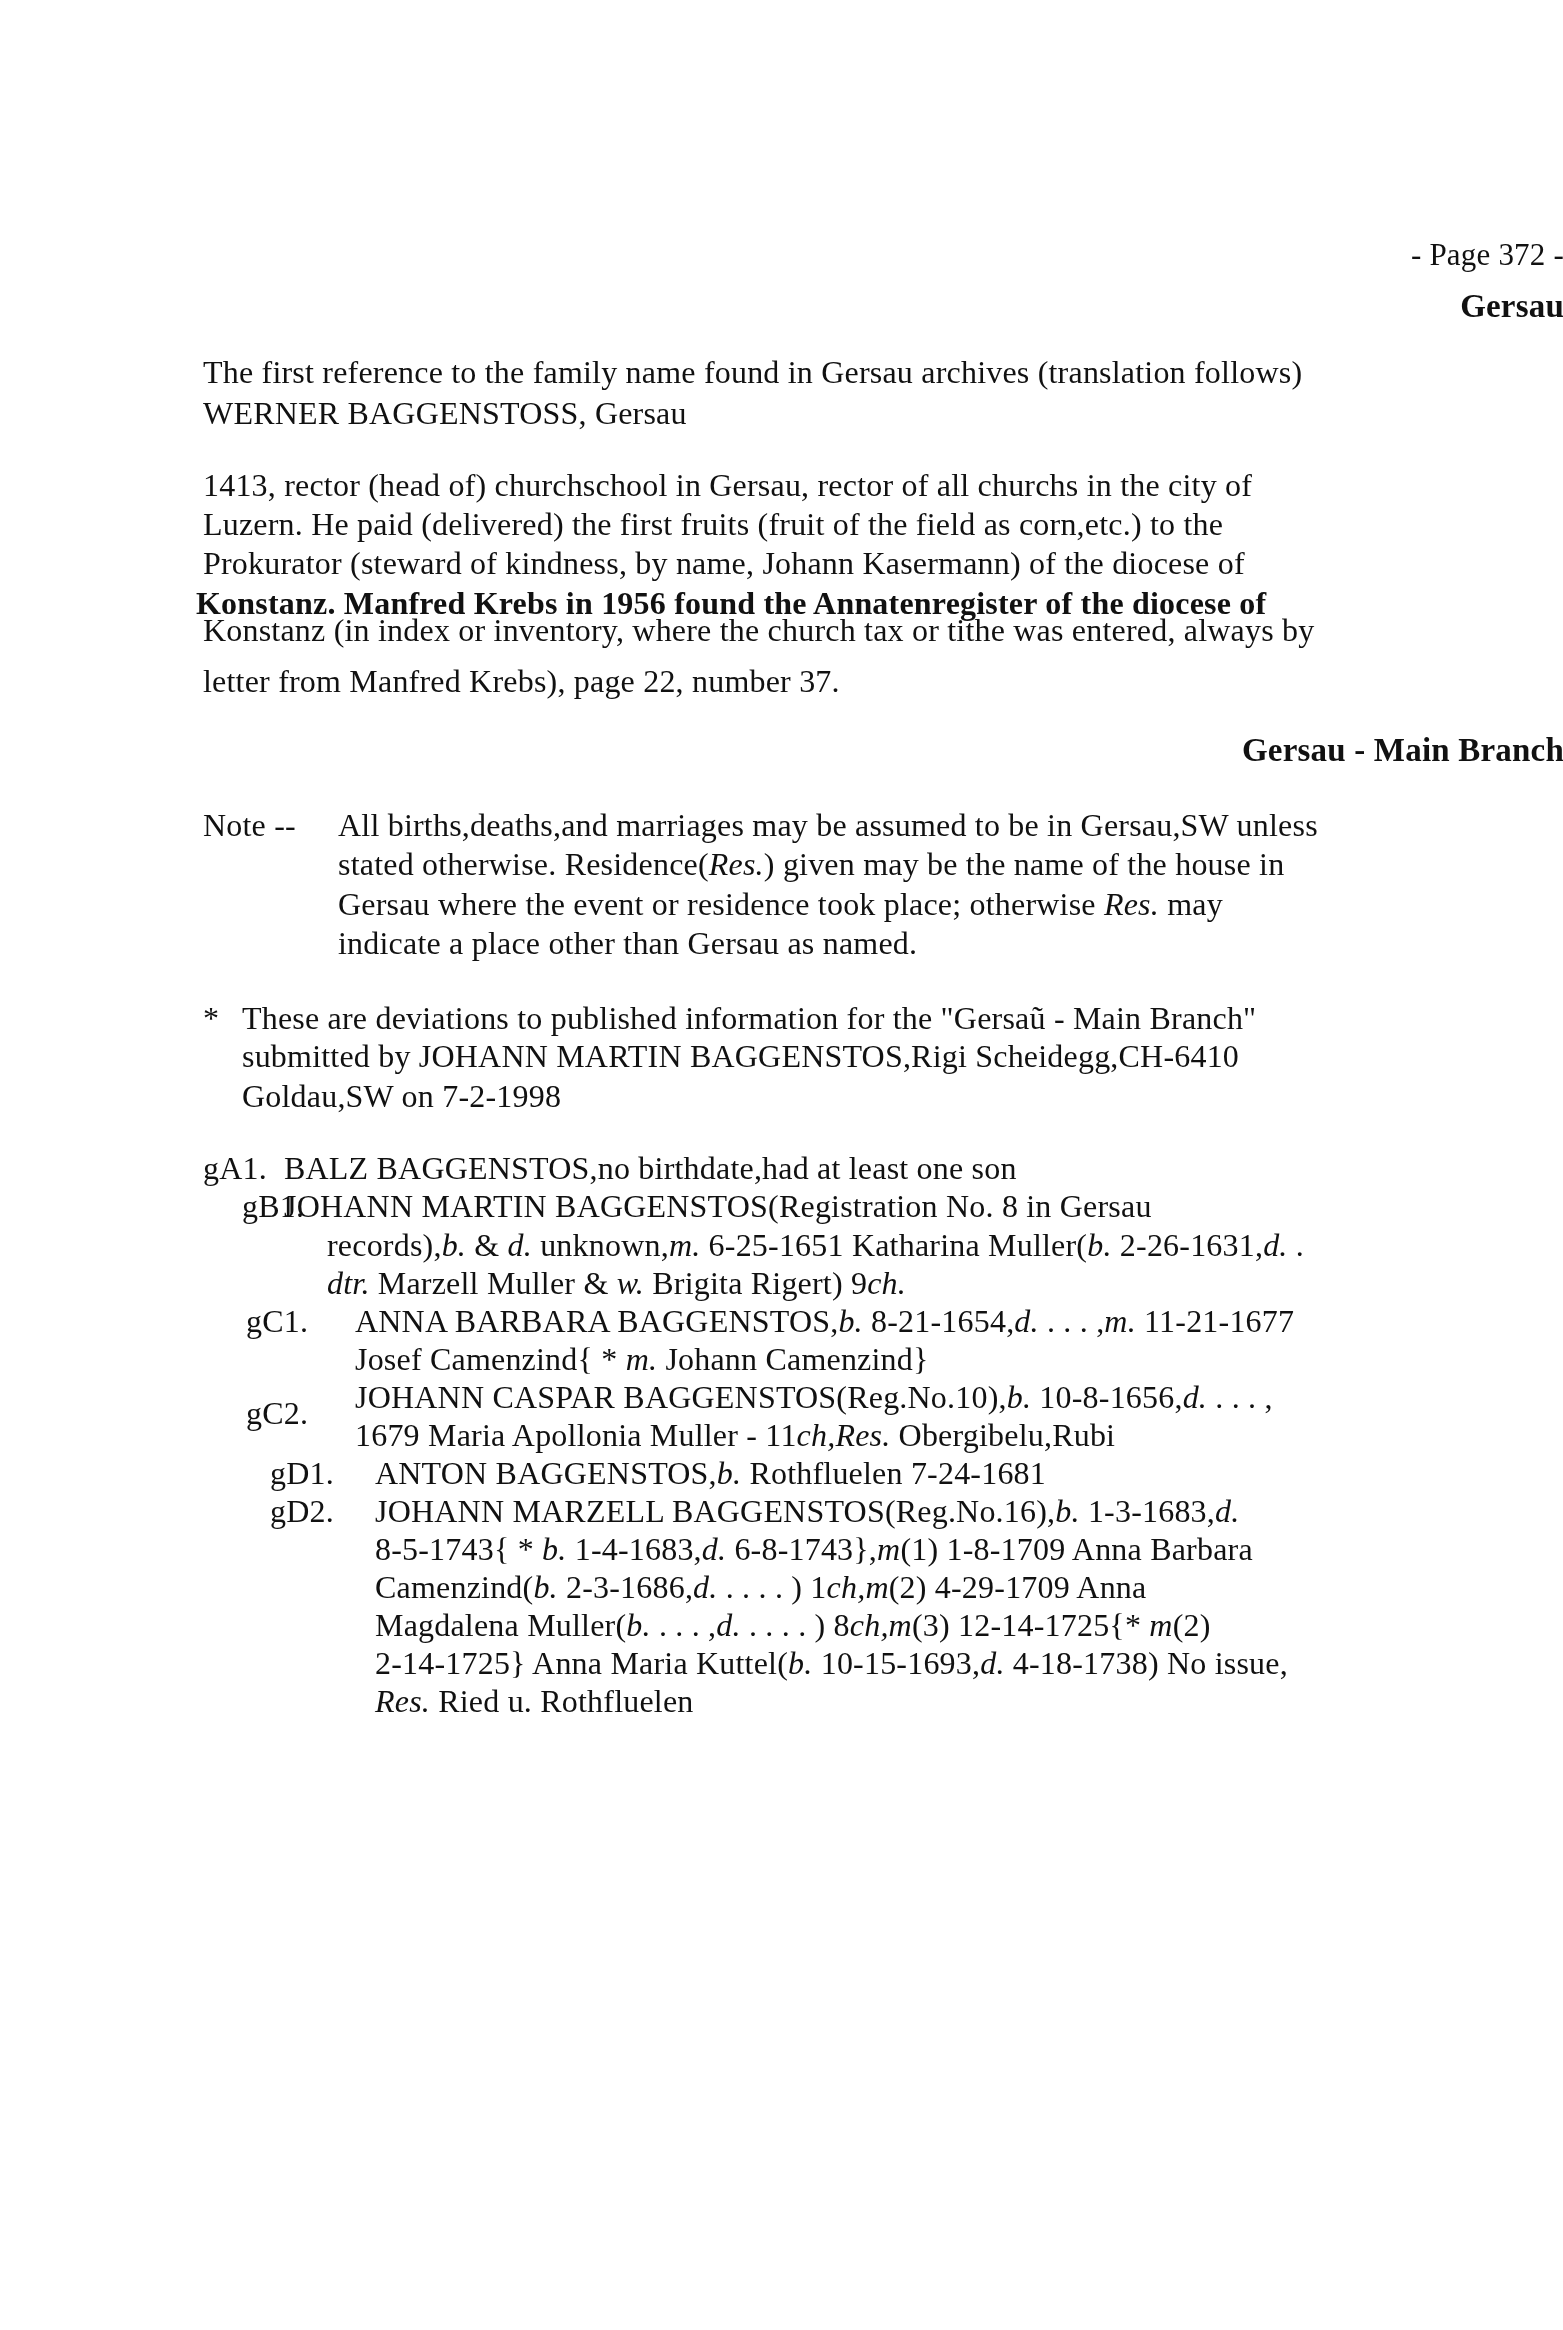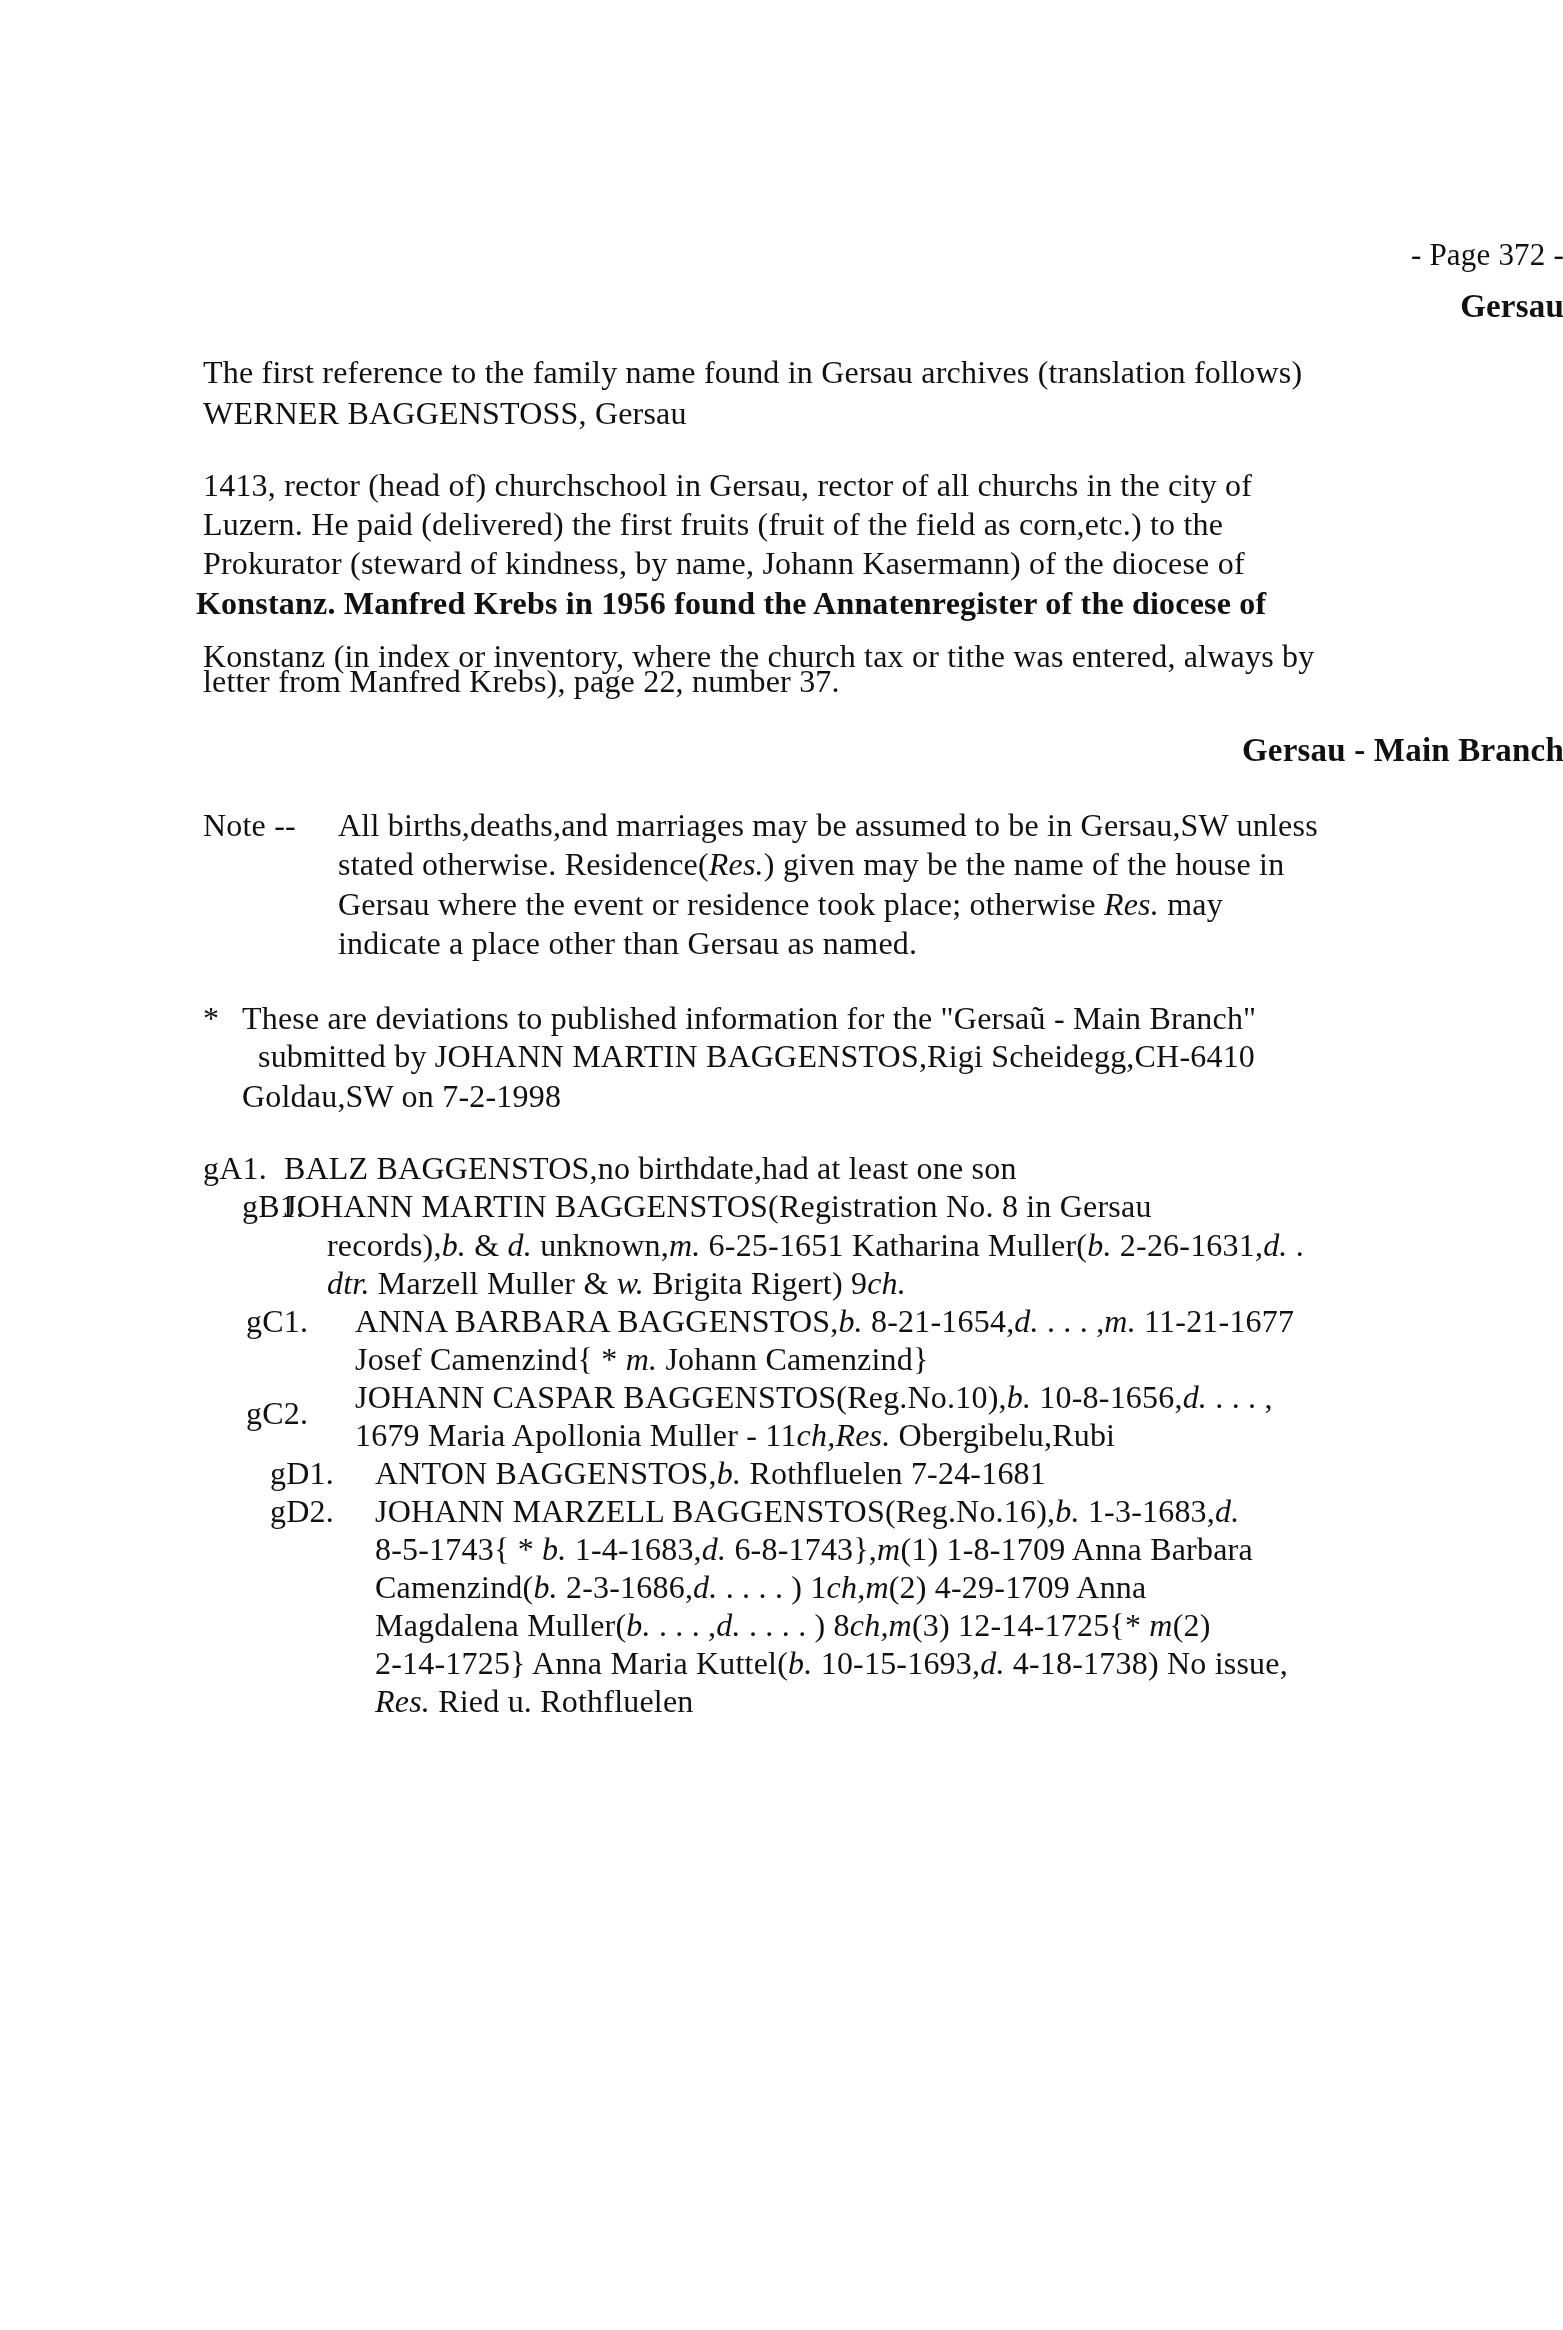--- a/index.html
+++ b/index.html
@@ -21,38 +21,38 @@
   <div class="line center title bold">Gersau</div>
 
   <div class="line" style="left:203px; top:322px;margin-top:32px;">The first reference to the family name found in Gersau archives (translation follows)</div>
   <div class="line" style="left:203px; top:395px;">WERNER  BAGGENSTOSS, Gersau</div>
 
   <div>
     <div class="line" style="left:203px; top:467px;">1413, rector (head of) churchschool in Gersau, rector of all churchs in the city of</div>
     <div class="line" style="left:203px; top:506px;">Luzern.  He paid (delivered) the first fruits (fruit of the field as corn,etc.) to the</div>
     <div class="line" style="left:203px; top:545px;">Prokurator (steward of kindness, by name, Johann Kasermann) of the diocese of</div>
     <div class="line" style="left:196px; top:585px;font-weight:bold;">Konstanz.  Manfred Krebs in 1956 found the Annatenregister of the diocese of</div>
-    <div class="line" style="left:203px; top:638px;">Konstanz (in index or inventory, where the church tax or tithe was entered, always by</div>
+    <div class="line" style="left:203px; top:612px;">Konstanz (in index or inventory, where the church tax or tithe was entered, always by</div>
     <div class="line" style="left:203px; top:663px;">letter from Manfred Krebs), page 22, number 37.</div>
   </div>
 
   <div class="line center subtitle bold">Gersau  -  Main Branch</div>
 
   <div>
     <div class="line" style="left:203px; top:807px;">Note --</div>
     <div class="line" style="left:338px; top:807px;">All births,deaths,and marriages may be assumed to be in Gersau,SW unless</div>
     <div class="line" style="left:338px; top:846px;"><span>stated otherwise.  Residence(</span><span class="it">Res.</span><span>) given may be the name of the house in</span></div>
     <div class="line" style="left:338px; top:886px;"><span>Gersau where  the event or residence took place; otherwise </span><span class="it">Res.</span><span> may</span></div>
     <div class="line" style="left:338px; top:925px;">indicate a place other than Gersau as named.</div>
   </div>
 
   <div>
     <div class="line" style="left:203px; top:1000px;">*</div>
     <div class="line" style="left:242px; top:1000px;">These are deviations to published information for the "Gersaũ  -  Main Branch"</div>
-    <div class="line" style="left:242px; top:1038px;margin-left:16px;">submitted by JOHANN  MARTIN  BAGGENSTOS,Rigi Scheidegg,CH-6410</div>
+    <div class="line" style="left:242px; top:1038px;">submitted by JOHANN  MARTIN  BAGGENSTOS,Rigi Scheidegg,CH-6410</div>
     <div class="line" style="left:242px; top:1078px;">Goldau,SW on 7-2-1998</div>
   </div>
 
   <div id="genealogy">
       <div>
         <div class="line" style="left: 203px; top: 1150px;">gA1.</div>
         <div class="line" style="left: 284px; top: 1150px;">BALZ  BAGGENSTOS,no birthdate,had at least one son</div>
       </div>
       <div>
         <div class="line" style="left: 204px; top: 1188px; margin-left: 38px;">gB1.</div>

